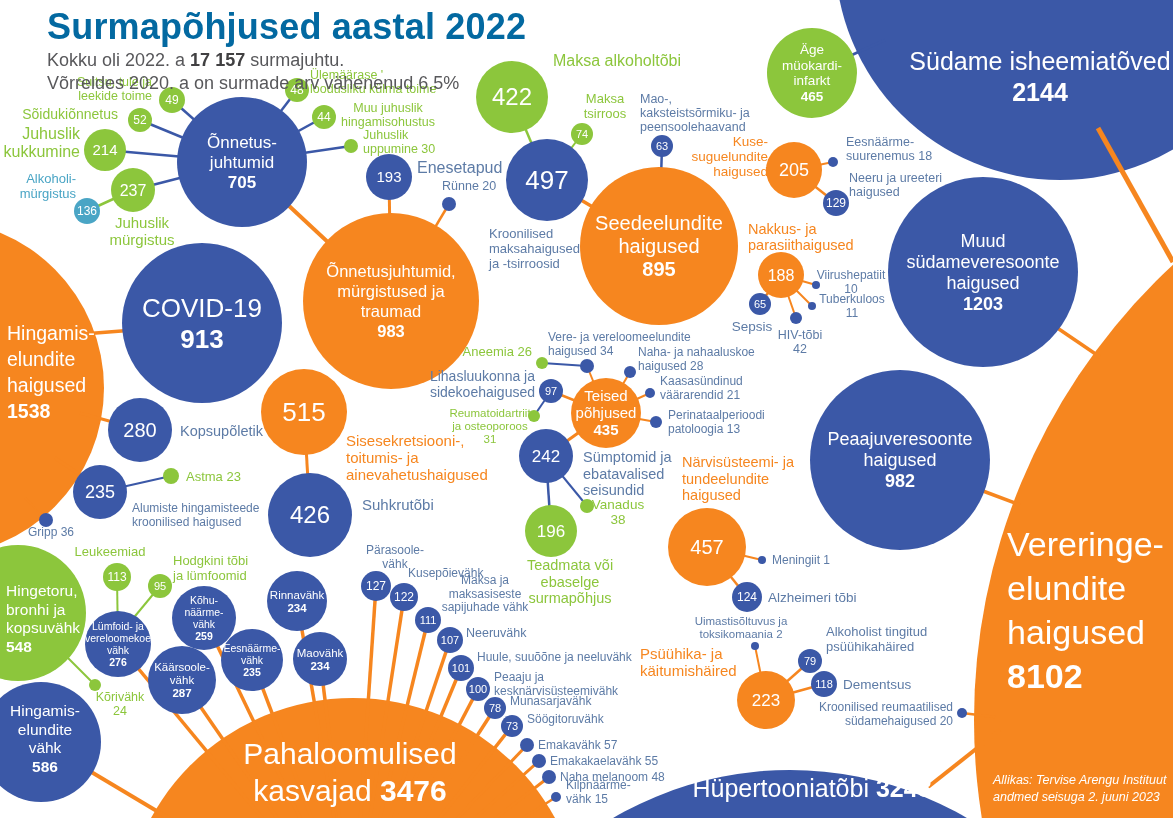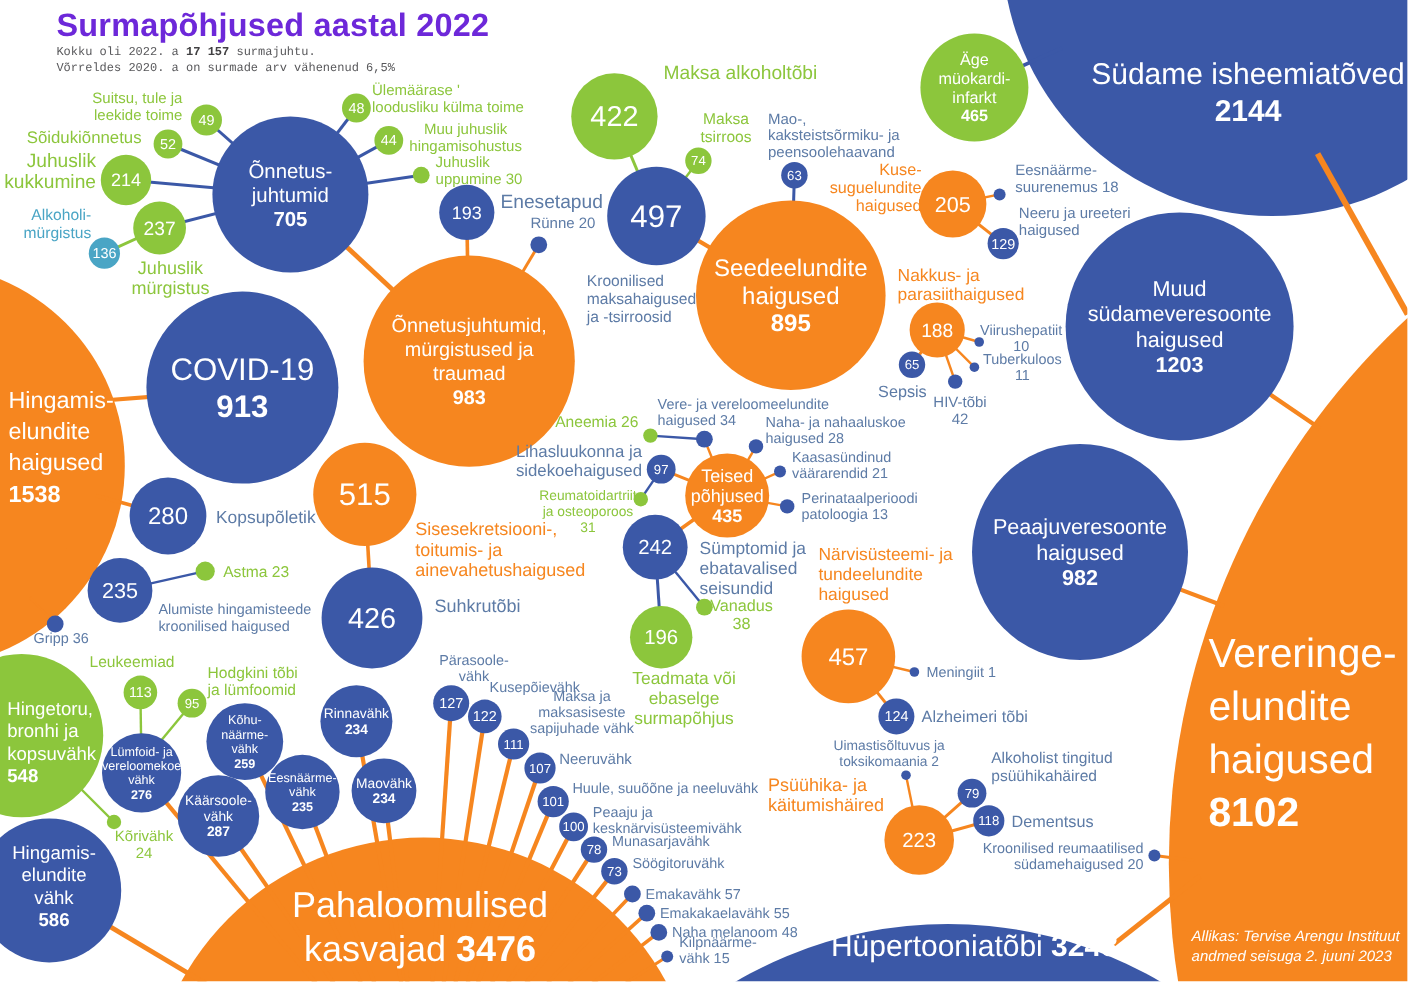--- a/index.html
+++ b/index.html
@@ -1,22 +1,22 @@
 <!DOCTYPE html>
 <html><head>
 <meta charset="utf-8">
 <style>
   html,body{margin:0;padding:0;background:#ffffff;}
   .stage{position:relative;width:1173px;height:818px;background:#fff;overflow:hidden;
          font-family:"Liberation Sans",sans-serif;}
   svg{position:absolute;left:0;top:0;}
   svg text{font-family:"Liberation Sans",sans-serif;}
   .header{position:absolute;left:47px;top:6px;z-index:5;}
-  .header h1{margin:0;font-size:27px;font-weight:800;color:#6d28d9;letter-spacing:.2px;}
-  .header p{margin:2px 0 0 0;font-size:10px;color:#58585b;font-family:Liberation Mono, monospace;}
+  .header h1{margin:0;font-size:36px;font-weight:800;color:#0369a1;letter-spacing:.2px;}
+  .header p{margin:2px 0 0 0;font-size:18px;color:#58585b;}
   .header p b{color:#414042;}
 </style>
 </head>
 <body>
 
 <div class="stage">
   <svg width="1173" height="818" viewBox="0 0 1173 818">
       <circle cx="1060" cy="-45" r="225" fill="#3b58a7"></circle>
       <circle cx="1594" cy="720" r="620" fill="#f6861f"></circle>
       <circle cx="353" cy="928" r="230" fill="#f6861f"></circle>

